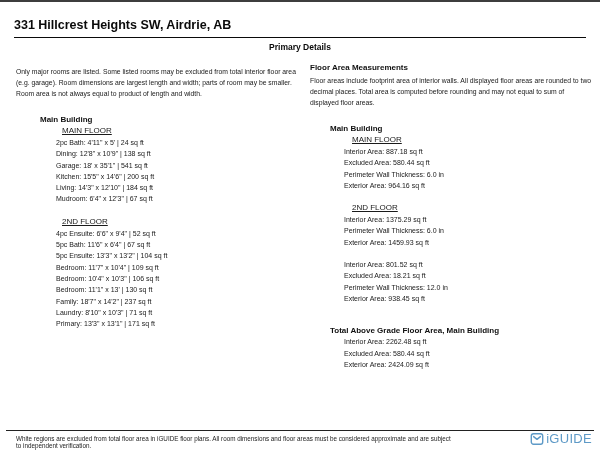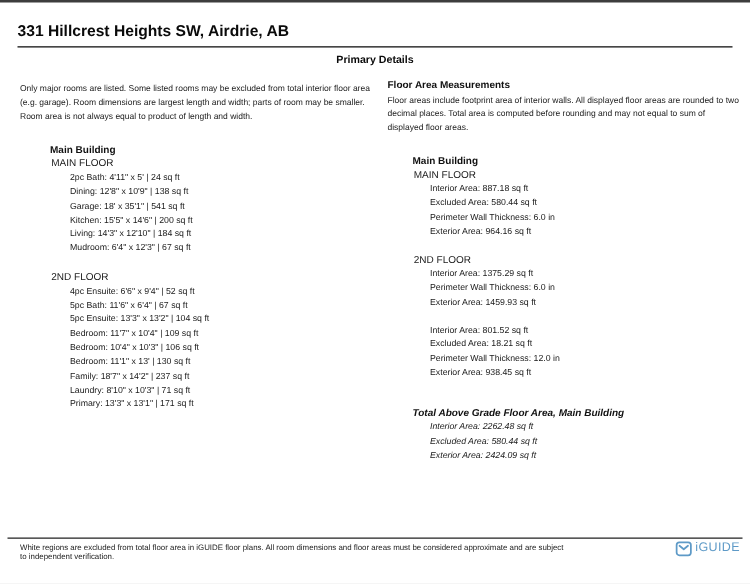--- a/index.html
+++ b/index.html
@@ -44,48 +44,48 @@
     margin:3px 0 0;
     font-size:6.8px;
     line-height:11px;
     width:283px;
     color:#1a1a1a;
   }
   .building { margin-top:9px; }
   .col-left  .building { margin-left:24px; }
   .col-right .building { margin-left:20px; }
   .building-name { margin:16px 0 1px; font-size:8px; font-weight:bold; }
-  .floor-name { margin-left:1px; font-size:8px; line-height:12px; color:#1a1a1a; }
+  .floor-name { margin-left:22px; font-size:8px; line-height:12px; color:#1a1a1a;text-decoration:underline; }
   .floor + .floor { margin-top:11px; }
   .item {
     font-size:7px;
     line-height:11.3px;
     color:#1a1a1a;
   }
   .col-left  .item { margin-left:16px; }
   .col-right .item { margin-left:14px; }
-  .total-block { margin-top:22px; margin-left:20px;font-style:italic; }
+  .total-block { margin-top:22px; margin-left:20px; }
   .total-heading { margin:0 0 1px; font-size:8px; font-weight:bold; }
   .total-block .item { margin-left:14px; }
   
   .footer-rule {
     position:absolute; left:6px; right:6px; top:428px;
     border:0; border-top:1.5px solid #222; height:0; margin:0;
   }
   .disclaimer {
     position:absolute; left:16px; top:433px;
     width:440px;
     font-size:6.3px;
     color:#222;
     margin:0;
   }
   .logo {
     position:absolute; right:8px; top:430px;
     display:flex; align-items:center; gap:2px;
-    font-size:10px;
+    font-size:13px;
     font-weight:normal;
     letter-spacing:0.3px;
   }
   .logo svg { display:block; }
   .logo-text { line-height:14px; }
 </style>
 </head>
 <body>
 
 <div class="page">

